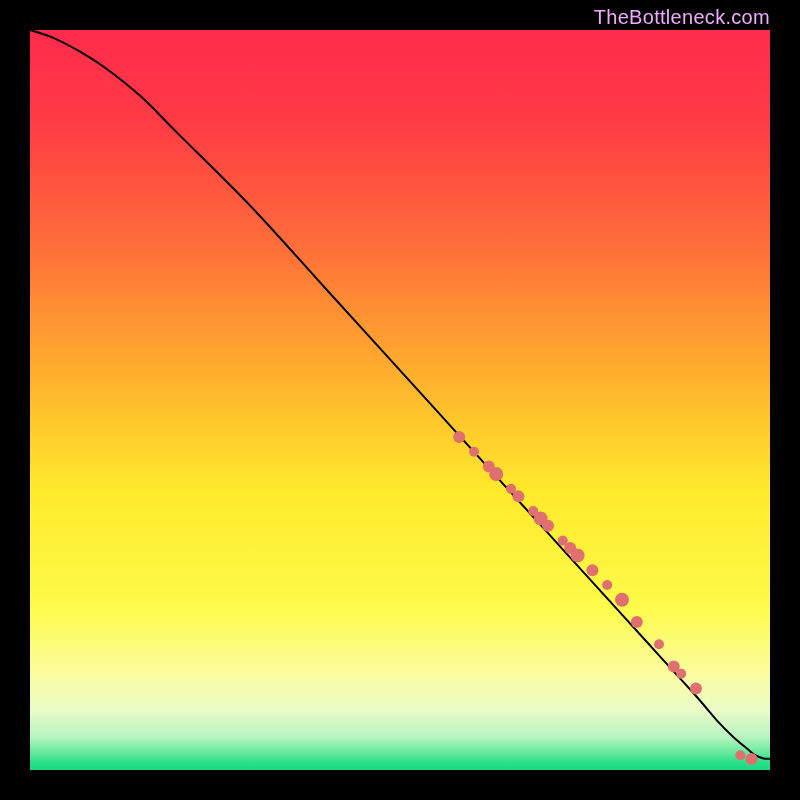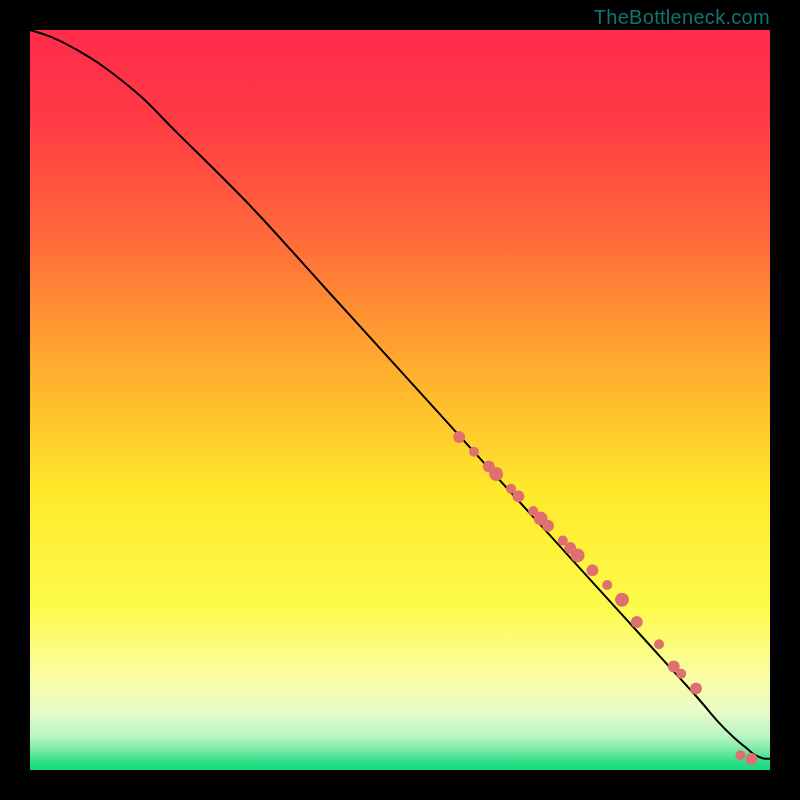--- a/index.html
+++ b/index.html
@@ -22,21 +22,21 @@
     left: 30px;
     top: 30px;
     width: 740px;
     height: 740px;
     overflow: hidden;
   }
   .watermark {
     position: absolute;
     top: 6px;
     right: 30px;
-    color: #0f766e;
+    color: #f0abfc;
     font-size: 20px;
     font-weight: 500;
     letter-spacing: 0.3px;
   }
   svg {
     display: block;
   }
 </style>
 </head>
 <body>

